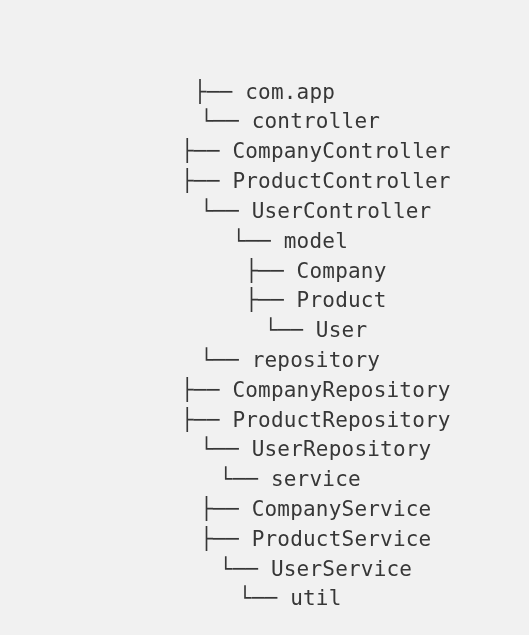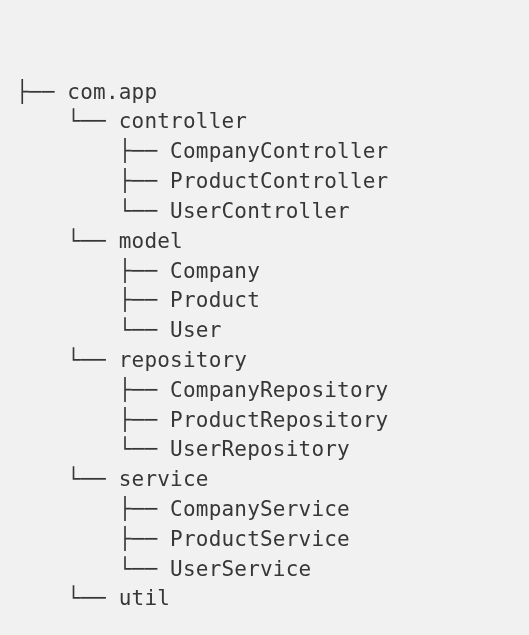--- a/index.html
+++ b/index.html
@@ -8,19 +8,20 @@
       background: #f1f1f1;
       font-family: "SF Mono", "Menlo", "DejaVu Sans Mono", "Consolas", monospace;
       font-size: 21px;
       line-height: 1.42;
       color: #373737;
       white-space: pre;
       letter-spacing: 0.2px;
     }
     .tree-line {
       display: block;
+      text-align: center;
     }
   </style>
 </head>
 <body>
 
 <div id="tree"><span class="tree-line">├── com.app</span><span class="tree-line">    └── controller</span><span class="tree-line">        ├── CompanyController</span><span class="tree-line">        ├── ProductController</span><span class="tree-line">        └── UserController</span><span class="tree-line">    └── model</span><span class="tree-line">        ├── Company</span><span class="tree-line">        ├── Product</span><span class="tree-line">        └── User</span><span class="tree-line">    └── repository</span><span class="tree-line">        ├── CompanyRepository</span><span class="tree-line">        ├── ProductRepository</span><span class="tree-line">        └── UserRepository</span><span class="tree-line">    └── service</span><span class="tree-line">        ├── CompanyService</span><span class="tree-line">        ├── ProductService</span><span class="tree-line">        └── UserService</span><span class="tree-line">    └── util</span></div>
 
 
 </body></html>

